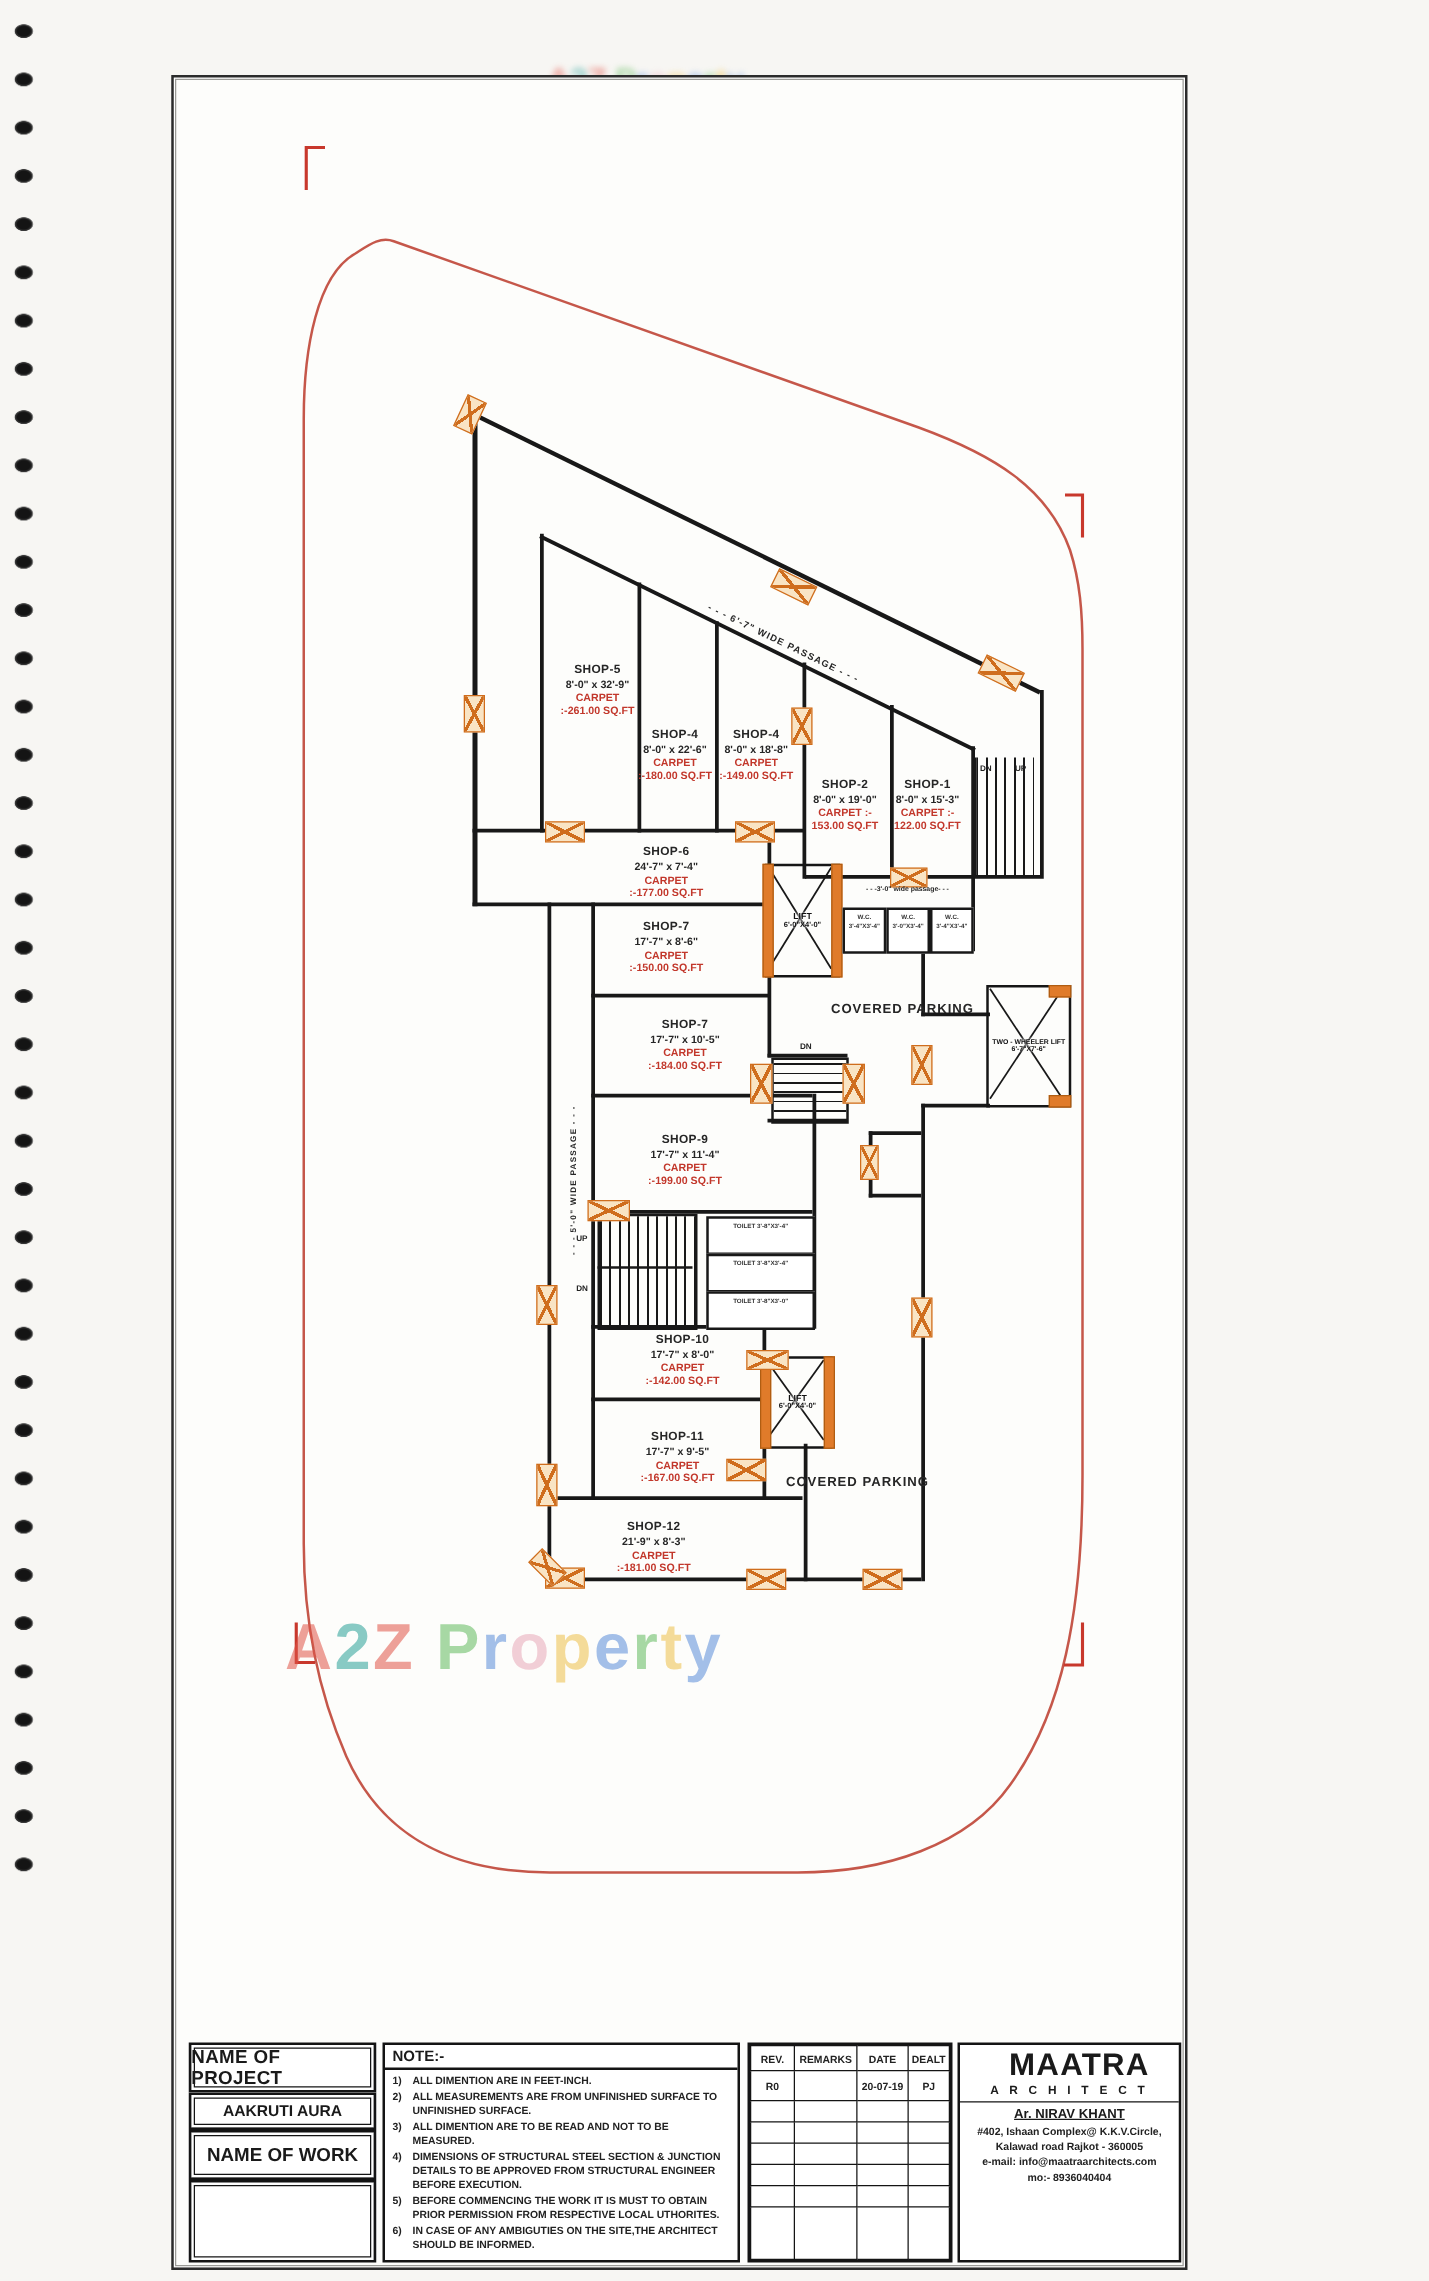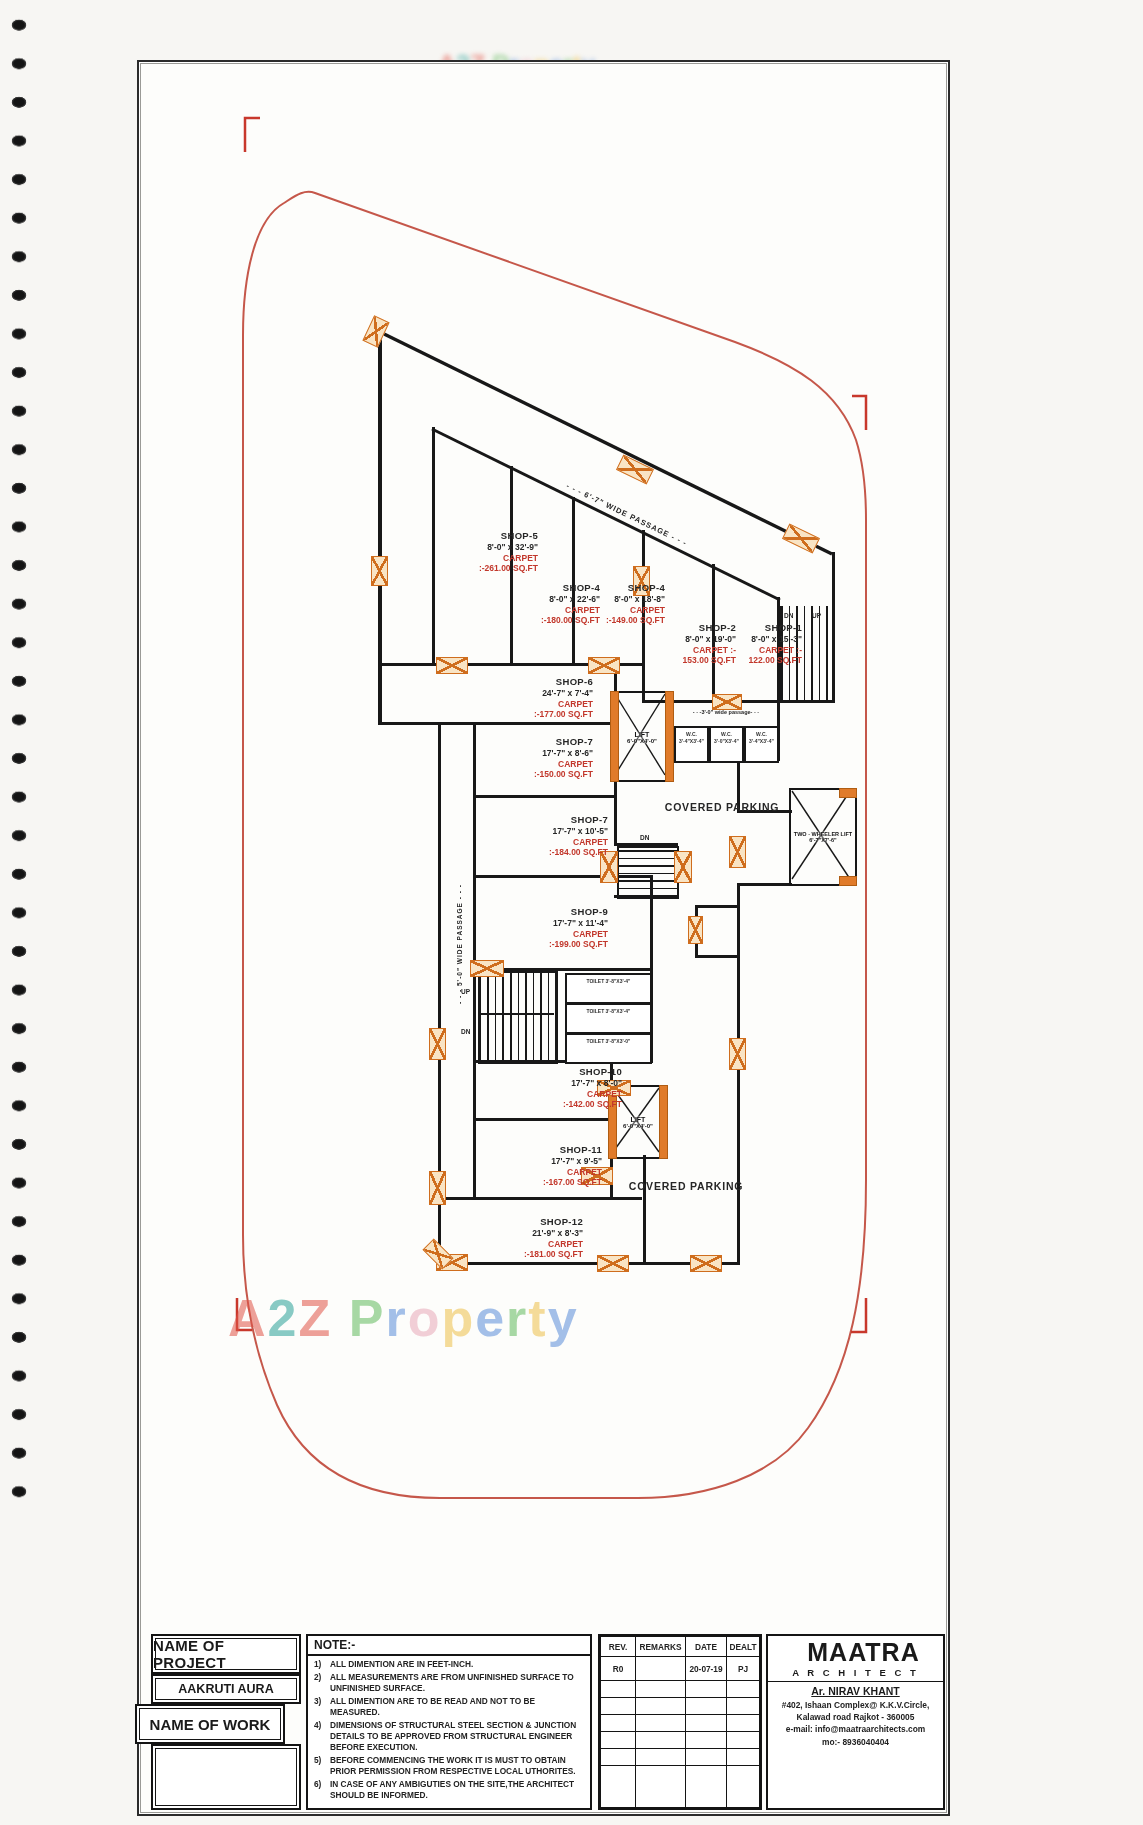--- a/index.html
+++ b/index.html
@@ -9,21 +9,21 @@
   #holes{position:absolute;left:4px;top:6px;width:30px;height:1505px;
     background-image:radial-gradient(10px 7.5px at 15px 19px,#141414 52%,#3d3d3d 70%,rgba(0,0,0,0) 76%);
     background-size:30px 38.6px;background-repeat:repeat-y;}
   
   #sheet{position:absolute;left:137px;top:60px;width:809px;height:1752px;background:#fdfdfb;
          border:2px solid #2b2b2b;box-shadow:inset 0 0 0 1px #fff, inset 0 0 0 2px #9a9a96;}
   
   .w{position:absolute;background:#181818;}
   
   .lbl{position:absolute;text-align:center;font-weight:bold;color:#262626;line-height:1.25;}
-  .shop{width:120px;margin-left:-60px;text-align:right;}
+  .shop{width:120px;margin-left:-60px;}
   .shop .nm{display:block;font-size:9.5px;letter-spacing:.3px;}
   .shop .dm{display:block;font-size:8.5px;}
   .shop .cp,.shop .ar{display:block;font-size:8.5px;color:#c2372b;}
   .updn{font-size:6.5px;font-weight:bold;color:#222;}
   .parking{font-size:10.5px;letter-spacing:.8px;width:160px;margin-left:-80px;}
   .passage{font-size:7.5px;letter-spacing:1px;white-space:nowrap;}
   
   .stair{position:absolute;border:2px solid #181818;}
   .hatch-v{background-image:repeating-linear-gradient(90deg,#181818 0 1.5px,transparent 1.5px 7.5px);}
   .hatch-h{background-image:repeating-linear-gradient(0deg,#181818 0 1.5px,transparent 1.5px 7.5px);}
@@ -246,21 +246,21 @@
           <span class="dm">17'-7" x 10'-5"</span>
           <span class="cp">CARPET</span>
           <span class="ar">:-184.00 SQ.FT</span>
         </div>
       <div class="lbl shop" style="left:548px;top:906px;">
           <span class="nm">SHOP-9</span>
           <span class="dm">17'-7" x 11'-4"</span>
           <span class="cp">CARPET</span>
           <span class="ar">:-199.00 SQ.FT</span>
         </div>
-      <div class="lbl shop" style="left:562px;top:1066px;">
+      <div class="lbl shop" style="left:546px;top:1066px;">
           <span class="nm">SHOP-10</span>
           <span class="dm">17'-7" x 8'-0"</span>
           <span class="cp">CARPET</span>
           <span class="ar">:-142.00 SQ.FT</span>
         </div>
       <div class="lbl shop" style="left:542px;top:1144px;">
           <span class="nm">SHOP-11</span>
           <span class="dm">17'-7" x 9'-5"</span>
           <span class="cp">CARPET</span>
           <span class="ar">:-167.00 SQ.FT</span>
@@ -287,21 +287,21 @@
 
 
   <div>
 
     <div class="dblcell" style="left:151px;top:1634px;width:146px;height:36px;font-size:15px;font-weight:bold;letter-spacing:.3px;">
         <span>NAME OF PROJECT</span>
       </div>
     <div class="dblcell" style="left:151px;top:1674px;width:146px;height:26px;font-size:12.5px;font-weight:bold;">
         <span>AAKRUTI AURA</span>
       </div>
-    <div class="dblcell" style="left:135px;top:1704px;width:146px;height:36px;font-size:15px;font-weight:bold;">
+    <div class="dblcell" style="left:151px;top:1704px;width:146px;height:36px;font-size:15px;font-weight:bold;">
         <span>NAME OF WORK</span>
       </div>
     <div class="dblcell" style="left:151px;top:1744px;width:146px;height:62px;"></div>
 
     <div class="tbox" style="left:306px;top:1634px;width:282px;height:172px;padding:0;">
       <div style="font-size:12px;font-weight:bold;padding:2px 6px;border-bottom:2px solid #141414;">NOTE:-</div>
       <div style="padding:3px 4px 0 6px;">
         <div class="note-line">
             <span class="nn">1)</span>
             <span>ALL DIMENTION ARE IN FEET-INCH.</span>

